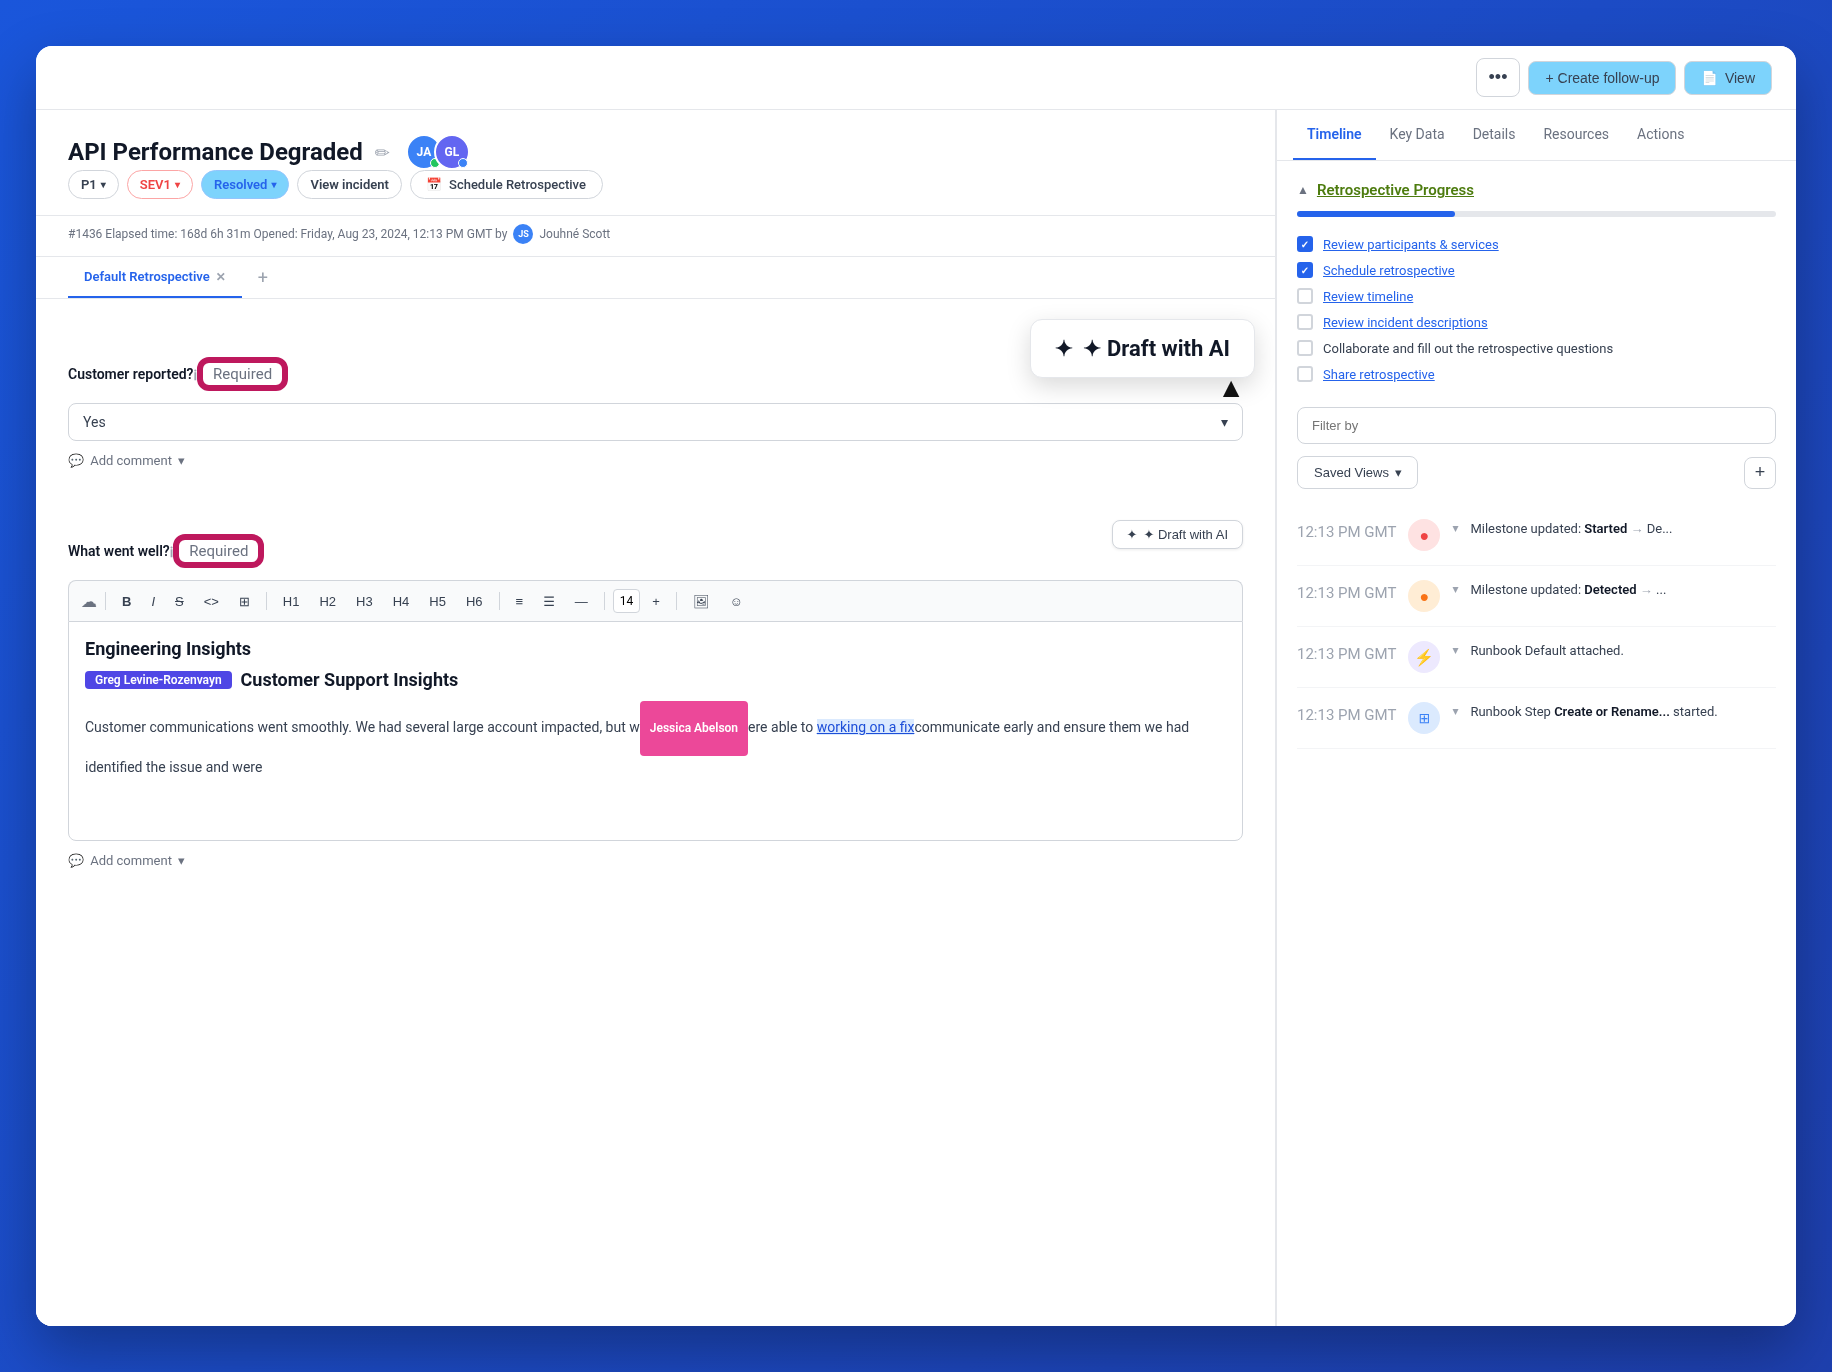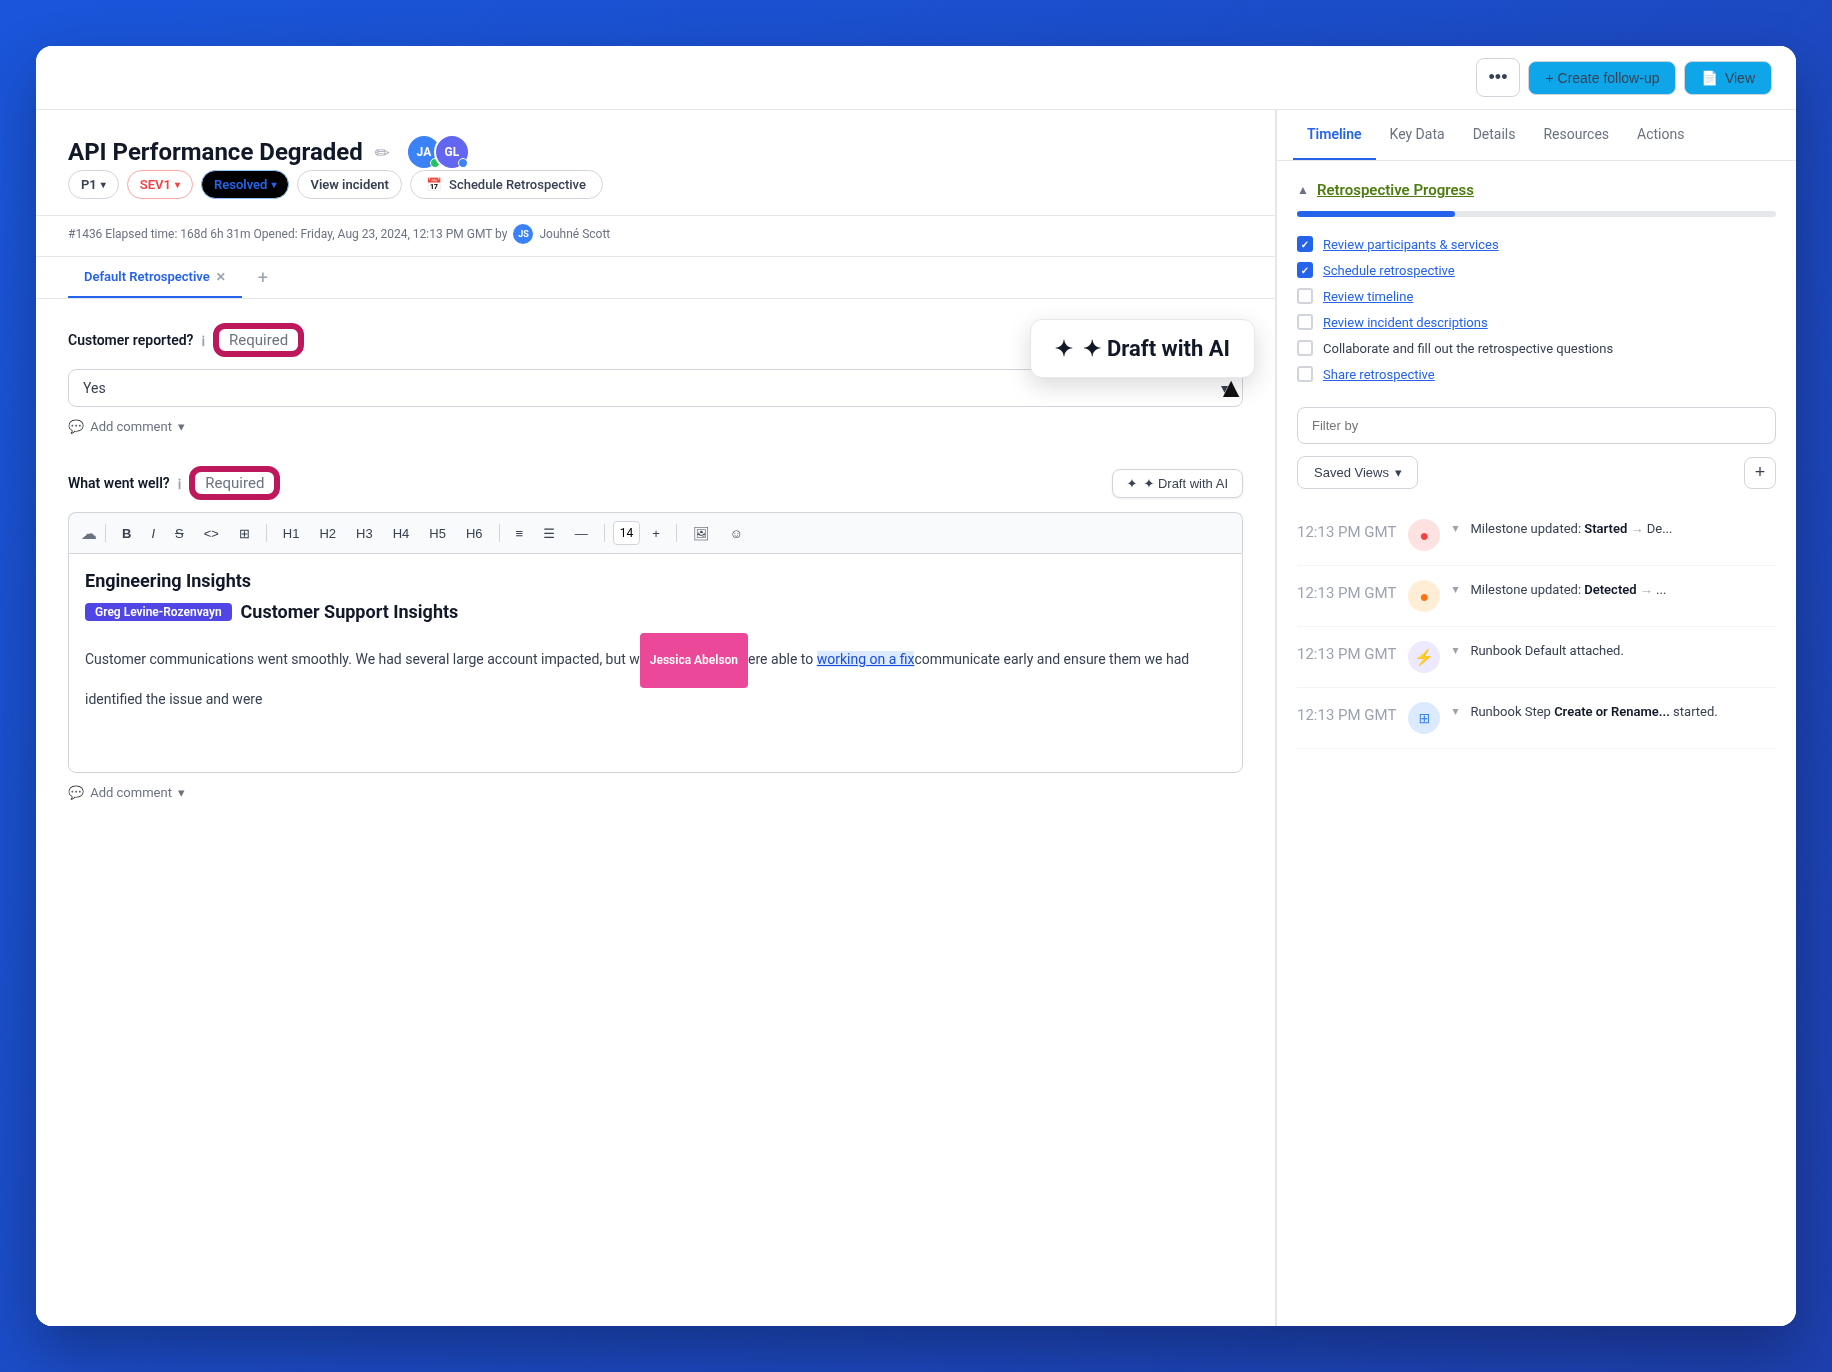--- a/index.html
+++ b/index.html
@@ -33,21 +33,21 @@
       border-bottom: 1px solid #e5e7eb;
       gap: 8px;
     }
     .top-bar-btn {
       display: flex;
       align-items: center;
       gap: 6px;
       padding: 8px 16px;
       border: 1px solid #d1d5db;
       border-radius: 8px;
-      background: #0ea5e9;
+      background: #7dd3fc;
       cursor: pointer;
       font-size: 14px;
       color: #374151;
     }
     .top-bar-btn.primary {
       color: #374151;
     }
     .more-btn {
       padding: 8px 12px;
       border: 1px solid #d1d5db;
@@ -135,21 +135,21 @@
       padding: 6px 12px;
       border-radius: 20px;
       font-size: 13px;
       font-weight: 600;
       cursor: pointer;
       border: 1.5px solid #d1d5db;
       background: #fff;
     }
     .badge-p1 { color: #374151; }
     .badge-sev1 { color: #ef4444; border-color: #fca5a5; background: #fff; }
-    .badge-resolved { color: #2563eb; border-color: #93c5fd; background: #000000; }
+    .badge-resolved { color: #2563eb; border-color: #93c5fd; background: #7dd3fc; }
     .badge-view-incident { color: #374151; border-color: #d1d5db; }
     .badge-schedule {
       display: flex;
       align-items: center;
       gap: 6px;
       padding: 6px 16px;
       border-radius: 20px;
       border: 1.5px solid #d1d5db;
       background: #fff;
       font-size: 13px;
@@ -226,24 +226,24 @@
     }
     .form-label-row {
       display: flex;
       align-items: center;
       justify-content: space-between;
       margin-bottom: 12px;
     }
     .form-label {
       display: flex;
       align-items: center;
-      gap: 8px;
       font-size: 14px;
       font-weight: 600;
       color: #111827;
+      margin-top: 34px;
     }
     .info-icon {
       color: #9ca3af;
       font-size: 14px;
     }
     .required-badge {
       padding: 2px 10px;
       border: 6px solid #be185d;
       border-radius: 12px;
       font-size: 15px;

